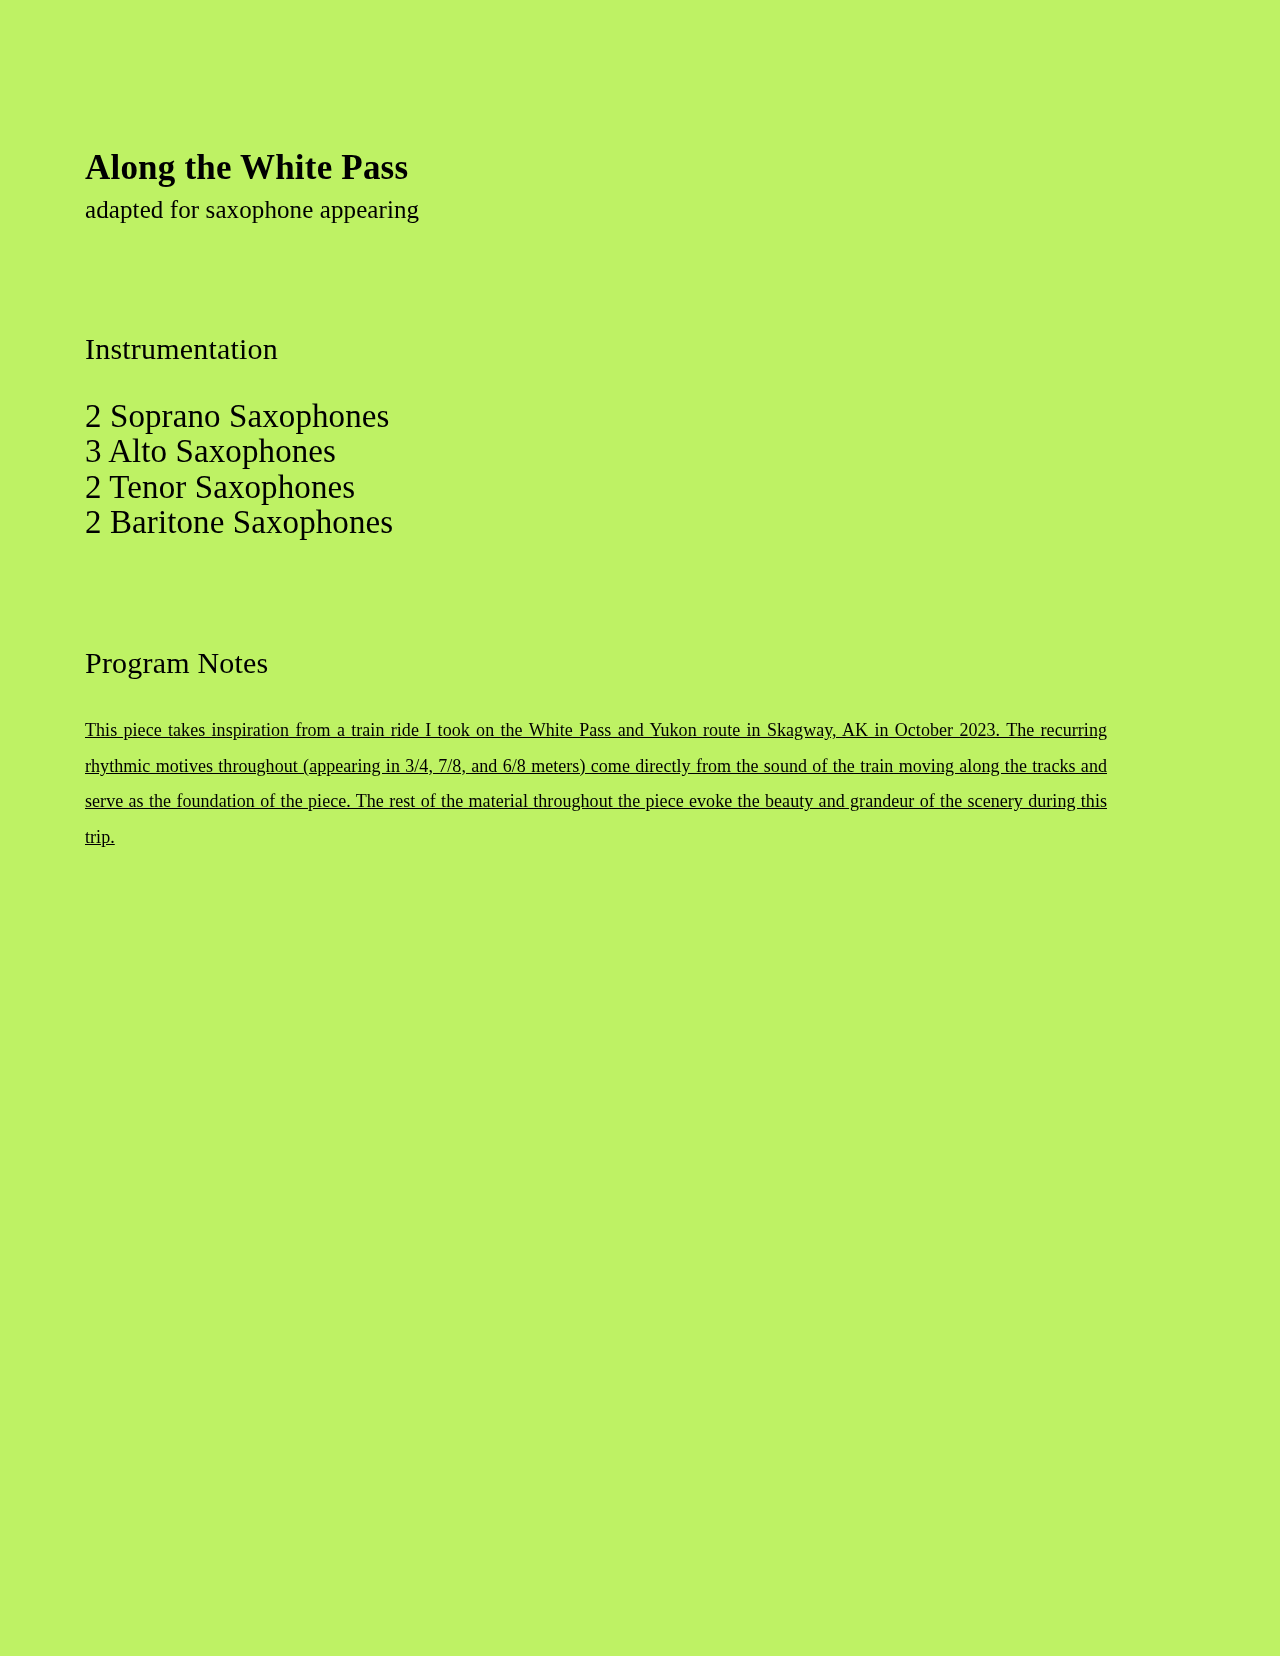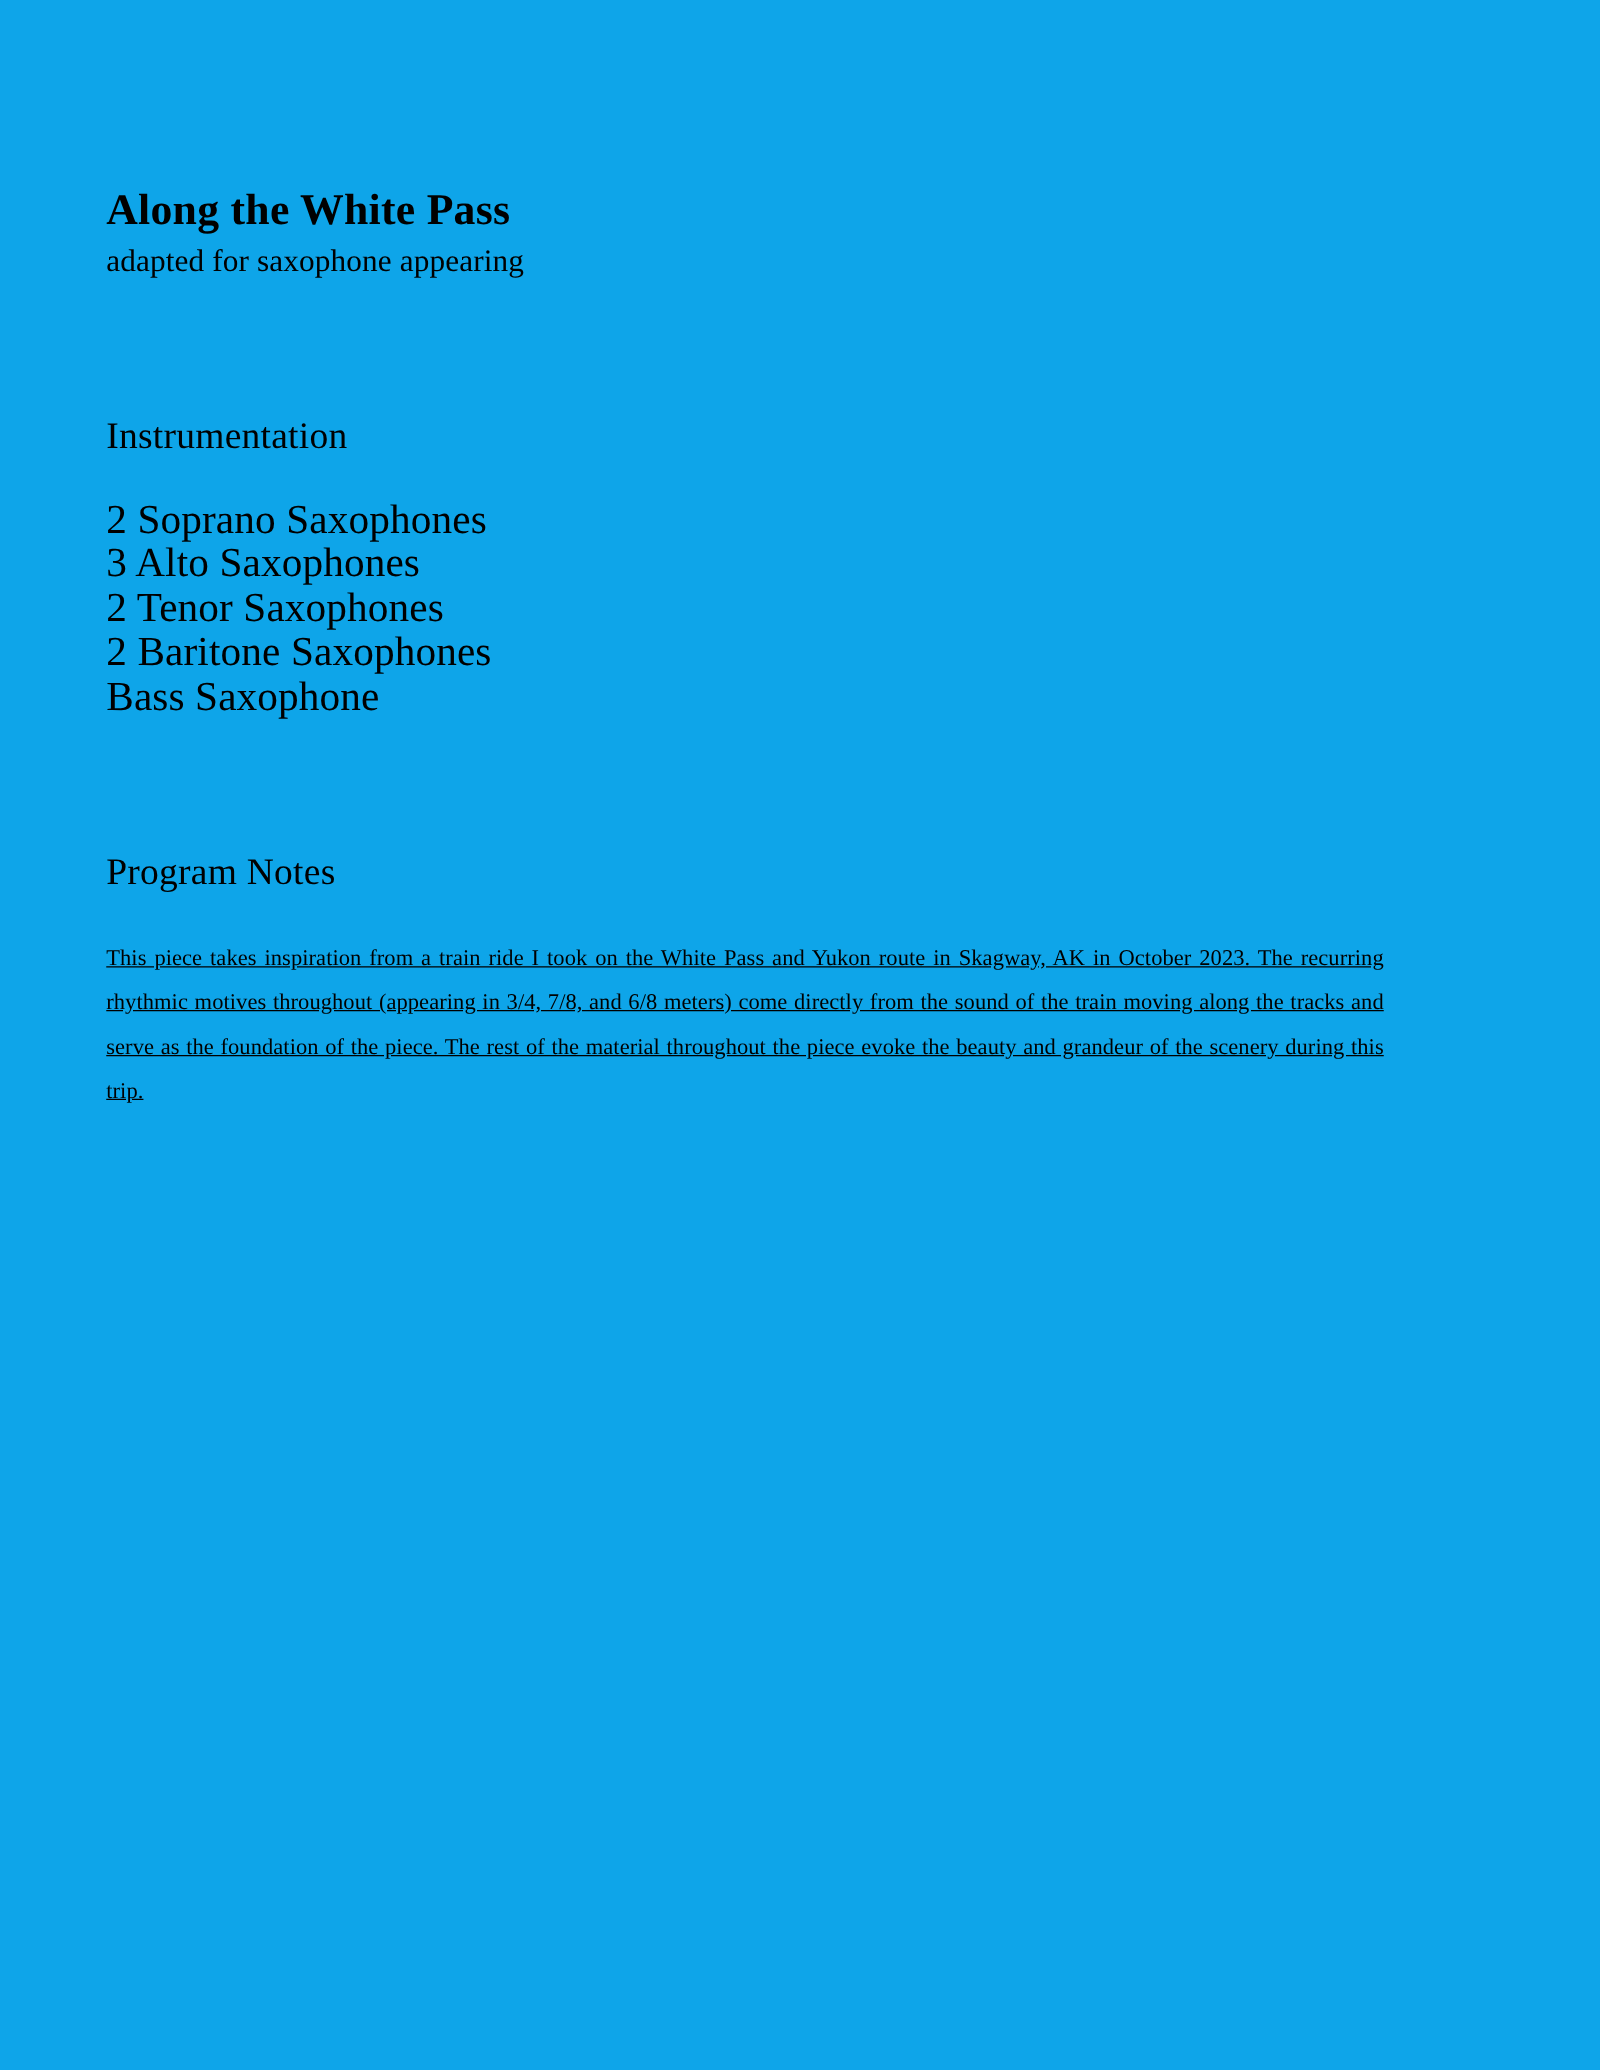--- a/index.html
+++ b/index.html
@@ -11,21 +11,21 @@
     width: 1280px;
     height: 1656px;
     font-family: "Liberation Serif", "DejaVu Serif", serif;
     color: #000000;
     -webkit-font-smoothing: antialiased;
   }
   .page {
     position: relative;
     width: 1280px;
     height: 1656px;
-    background: #0ea5e9;
+    background: #bef264;
     box-sizing: border-box;
     padding: 0;
     overflow: hidden;
   }
   .content {
     position: absolute;
     left: 85px;
     top: 148px;
     width: 1024px;
   }
@@ -97,21 +97,20 @@
       <p class="doc-subtitle">adapted for saxophone appearing</p>
     </div>
 
     <div class="section section-instrumentation">
       <h2 class="section-heading">Instrumentation</h2>
       <ul class="instrument-list">
         <li>2 Soprano Saxophones</li>
         <li>3 Alto Saxophones</li>
         <li>2 Tenor Saxophones</li>
         <li>2 Baritone Saxophones</li>
-        <li>Bass Saxophone</li>
       </ul>
     </div>
 
     <div class="section section-program-notes">
       <h2 class="section-heading">Program Notes</h2>
       <p class="program-note">This piece takes inspiration from a train ride I took on the White Pass and Yukon route in Skagway, AK in October 2023. The recurring rhythmic motives throughout (appearing in 3/4, 7/8, and 6/8 meters) come directly from the sound of the train moving along the tracks and serve as the foundation of the piece. The rest of the material throughout the piece evoke the beauty and grandeur of the scenery during this trip.</p>
     </div>
 
   </div>
 </div>

